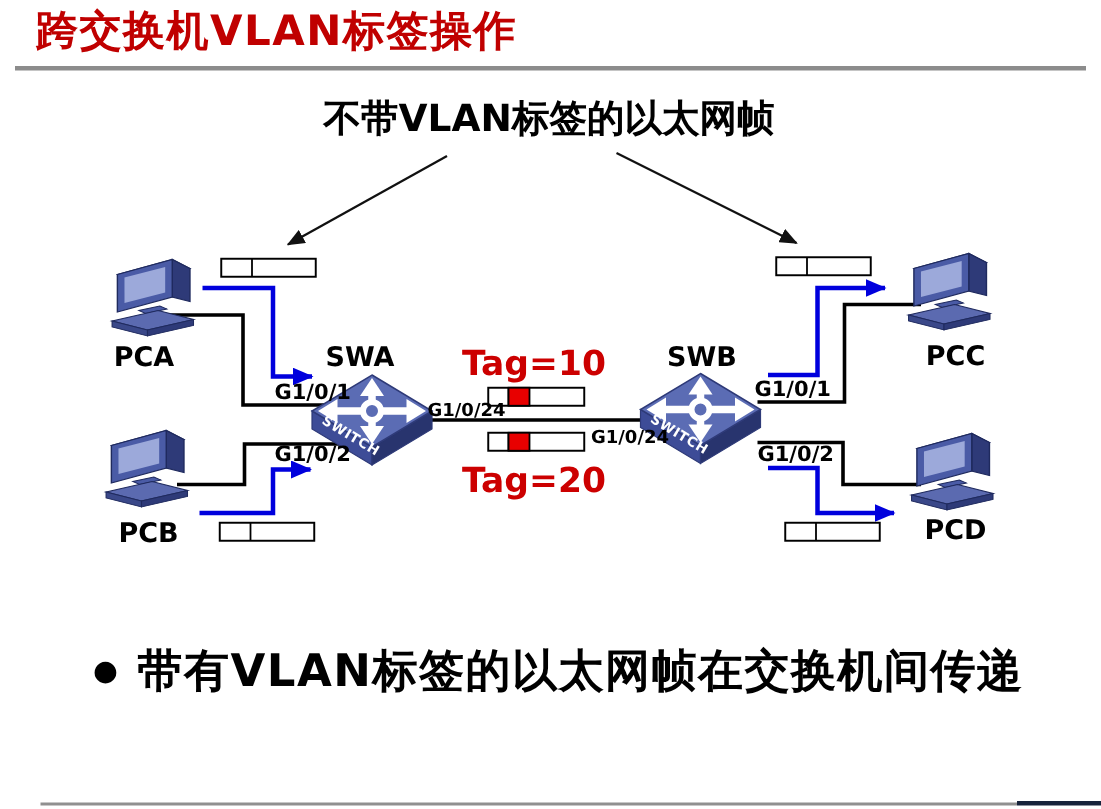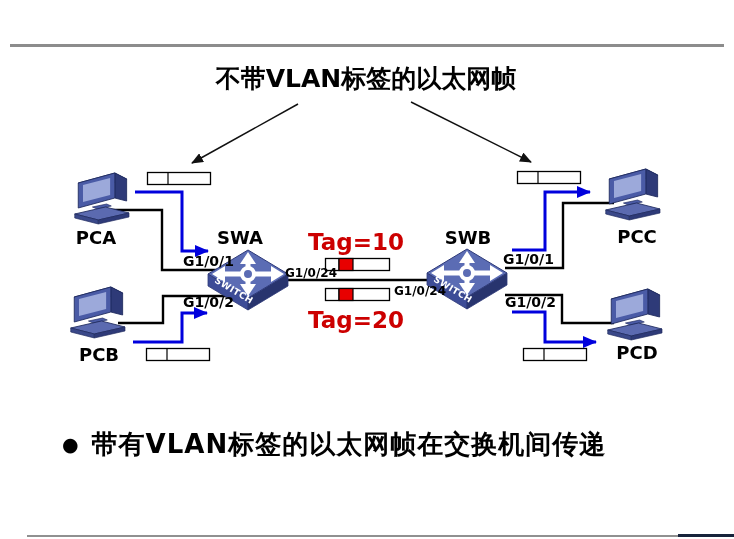--- a/index.html
+++ b/index.html
@@ -5,36 +5,37 @@
   html,body{margin:0;padding:0;background:#fff;}
   .slide{position:relative;width:734px;height:539px;background:#ffffff;overflow:hidden;
          font-family:"DejaVu Sans","Liberation Sans",sans-serif;}
   .title{position:absolute;left:24px;top:2px;font-size:28px;font-weight:bold;color:#C00000;
          letter-spacing:1px;white-space:nowrap;}
   .title-rule{position:absolute;left:10px;top:44px;width:714px;height:3px;background:#8C8C8C;}
   .diagram-svg{position:absolute;left:0;top:0;}
   .bullet-line{position:absolute;left:62px;top:427px;display:flex;align-items:center;gap:13px;
                color:#000;}
   .bullet-marker{font-size:19px;line-height:1;}
-  .bullet-text{font-size:26px;font-weight:bold;letter-spacing:1px;white-space:nowrap;}
+  .bullet-text{font-size:30px;font-weight:bold;letter-spacing:1px;white-space:nowrap;}
   .footer-rule{position:absolute;left:27px;top:535px;width:651px;height:2px;background:#909090;}
   .footer-rule-dark{position:absolute;left:678px;top:534px;width:56px;height:3px;background:#17233B;}
   svg text{font-family:"DejaVu Sans","Liberation Sans",sans-serif;}
   .dev-label{font-size:18px;font-weight:bold;fill:#000;}
   .port-label{font-size:14px;font-weight:bold;fill:#000;}
   .trunk-label{font-size:12px;font-weight:bold;fill:#000;}
   .tag-label{font-size:23px;font-weight:bold;fill:#CC0000;}
   .subtitle-text{font-size:25px;font-weight:bold;fill:#000;}
   .switch-body-label{font-size:9px;font-weight:bold;fill:#fff;letter-spacing:0.5px;}
 </style>
 </head>
 <body>
 
 <div class="slide">
 
+  <div class="title">跨交换机VLAN标签操作</div>
   <div class="title-rule"></div>
 
   <svg class="diagram-svg" width="734" height="410" viewBox="0 0 734 410">
     <defs>
       <marker id="arrow-blue" markerUnits="userSpaceOnUse" markerWidth="14" markerHeight="12" refX="13" refY="6" orient="auto">
         <path d="M0,0 L14,6 L0,12 Z" fill="#0000DD"></path>
       </marker>
       <marker id="arrow-black" markerUnits="userSpaceOnUse" markerWidth="12" markerHeight="10" refX="11" refY="5" orient="auto">
         <path d="M0,0 L12,5 L0,10 Z" fill="#111"></path>
       </marker>

